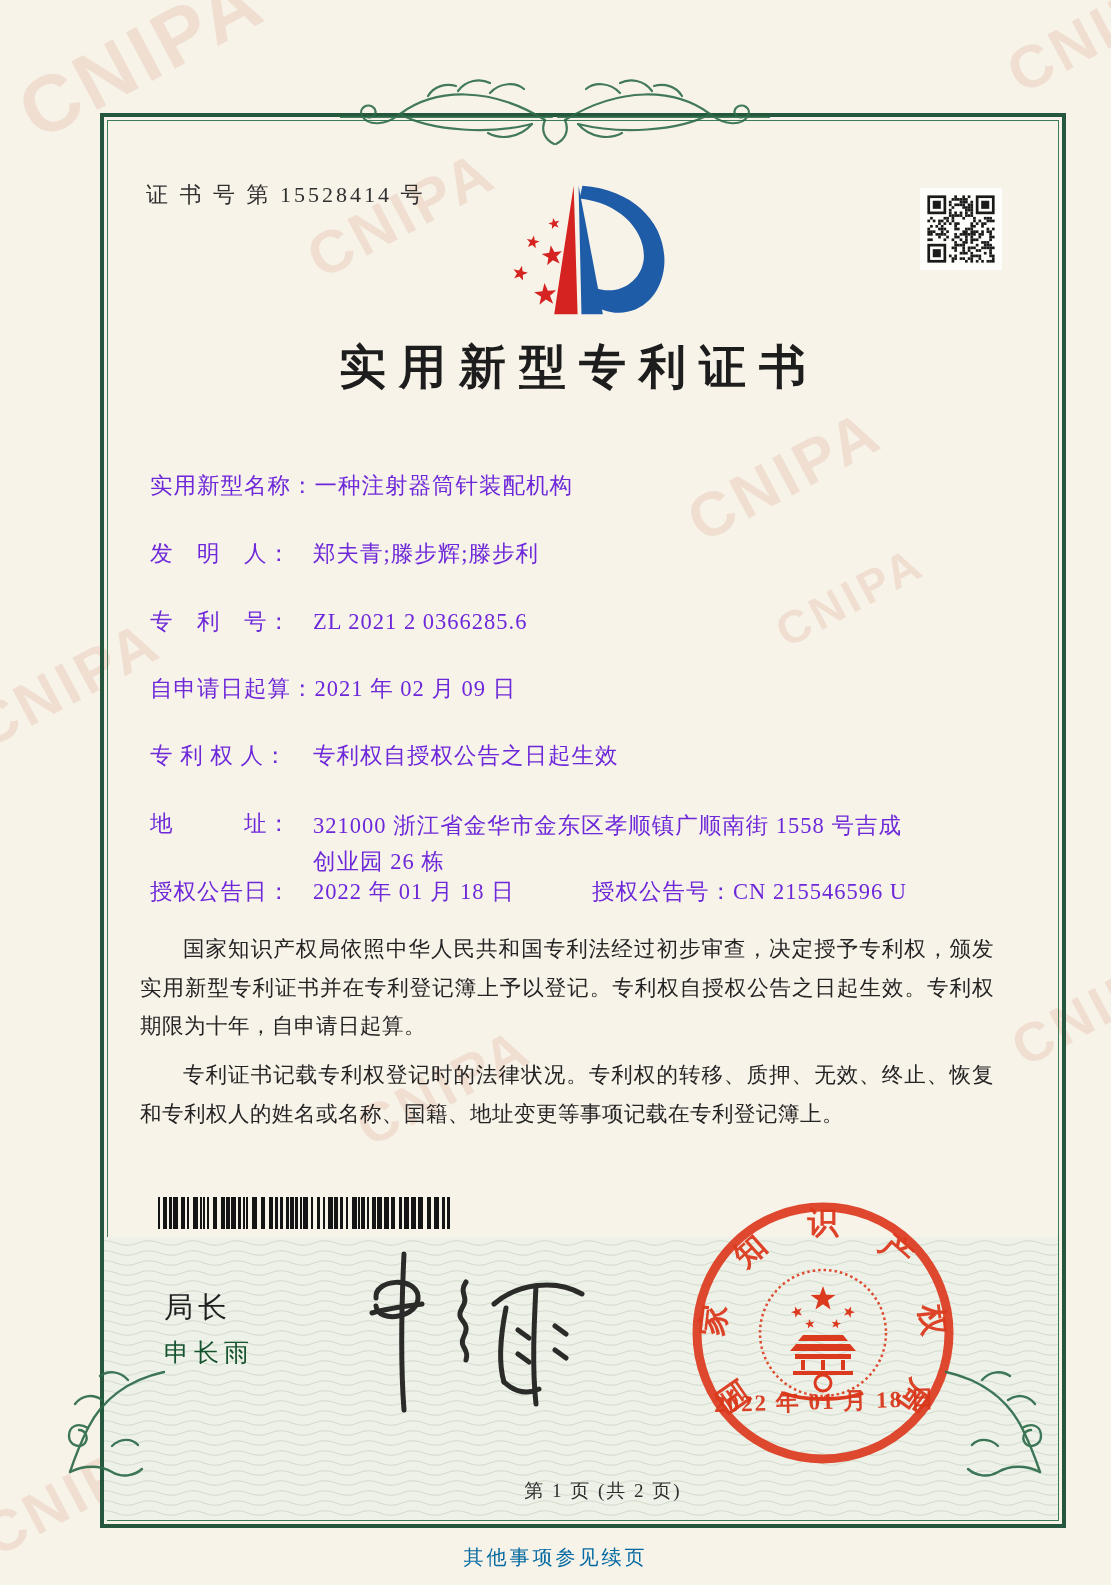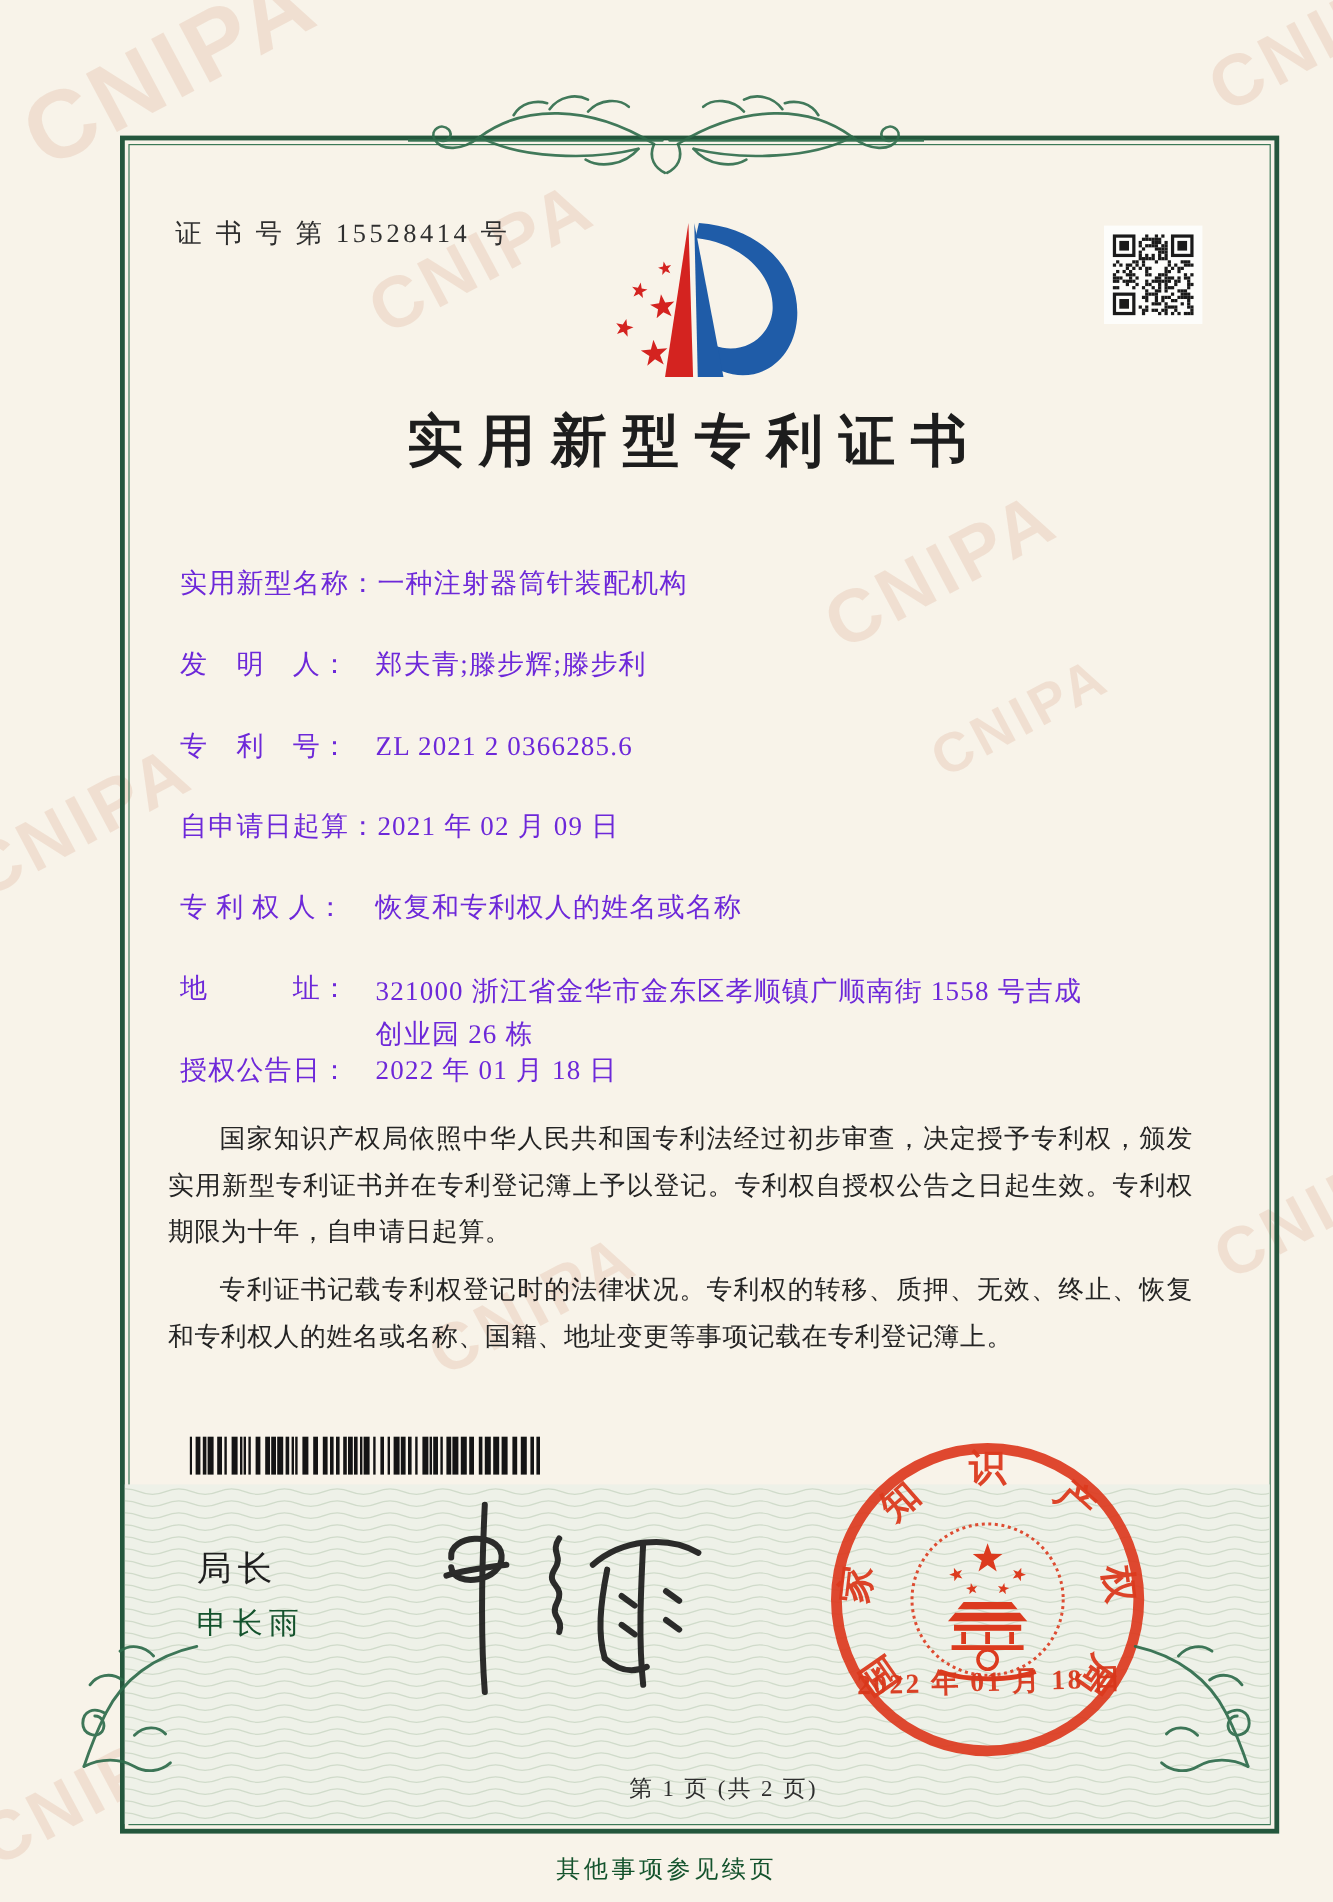--- a/index.html
+++ b/index.html
@@ -38,21 +38,21 @@
         background:#eef1e8;overflow:hidden;}
   .signoff-role{position:absolute;left:164px;top:1288px;font-size:29px;letter-spacing:5px;color:#1f1f1f;}
   .signoff-name{position:absolute;left:164px;top:1336px;font-size:25px;letter-spacing:5px;color:#14532d;}
   .signature{position:absolute;left:358px;top:1246px;}
   .seal{position:absolute;left:688px;top:1198px;}
   .seal-date{position:absolute;left:700px;top:1386px;width:250px;text-align:center;
       font-size:23px;font-weight:bold;color:#d8371b;letter-spacing:2px;transform:rotate(-1.5deg);opacity:.95;}
   .page-info{position:absolute;left:100px;top:1478px;width:958px;text-align:center;
       font-size:19px;letter-spacing:2px;color:#2e2e2e;margin-left:24px;}
   .cont-note{position:absolute;left:0;top:1544px;width:1111px;text-align:center;
-      font-size:20px;letter-spacing:3px;color:#14532d;}
+      font-size:20px;letter-spacing:3px;color:#0369a1;}
   .ornament-top{position:absolute;left:340px;top:74px;z-index:4;}
   .fl-left{position:absolute;left:58px;top:1366px;z-index:4;}
   .fl-right{position:absolute;left:942px;top:1366px;z-index:4;}
 </style>
 </head>
 <body>
 
 <div class="page">
 
   <span class="wm" style="left:10px;top:10px;font-size:80px;">CNIPA</span>
@@ -351,27 +351,30 @@
     <div class="field" style="top:538px;">
       <span class="lbl">发　明　人：</span><span class="val">郑夫青;滕步辉;滕步利</span>
     </div>
     <div class="field" style="top:606px;">
       <span class="lbl">专　利　号：</span><span class="val">ZL 2021 2 0366285.6</span>
     </div>
     <div class="field" style="top:673px;">
       <span class="lbl">自申请日起算：</span><span class="val">2021 年 02 月 09 日</span>
     </div>
     <div class="field" style="top:740px;">
-      <span class="lbl">专 利 权 人：</span><span class="val">恢复和专利权人的姓名或名称</span>
+      <span class="lbl">专 利 权 人：</span><span class="val">专利权自授权公告之日起生效</span>
     </div>
     <div class="field field-address" style="top:808px;">
       <span class="lbl">地　　　址：</span><span class="val">321000 浙江省金华市金东区孝顺镇广顺南街 1558 号吉成创业园 26 栋</span>
     </div>
     <div class="field" style="top:876px;">
       <span class="lbl">授权公告日：</span><span class="val">2022 年 01 月 18 日</span>
+    </div>
+    <div class="field field-grantno" style="top:876px;">
+      <span class="lbl" style="min-width:0;">授权公告号：</span><span class="val">CN 215546596 U</span>
     </div>
 
     <div class="paras">
       <p>国家知识产权局依照中华人民共和国专利法经过初步审查，决定授予专利权，颁发实用新型专利证书并在专利登记簿上予以登记。专利权自授权公告之日起生效。专利权期限为十年，自申请日起算。</p>
       <p>专利证书记载专利权登记时的法律状况。专利权的转移、质押、无效、终止、恢复和专利权人的姓名或名称、国籍、地址变更等事项记载在专利登记簿上。</p>
     </div>
 
     <svg class="barcode" id="barcode-svg" width="296" height="32" viewBox="0 0 296 32">
         <rect x="0" y="0" width="2" height="32" fill="#141414"></rect>
         <rect x="5" y="0" width="4" height="32" fill="#141414"></rect>

